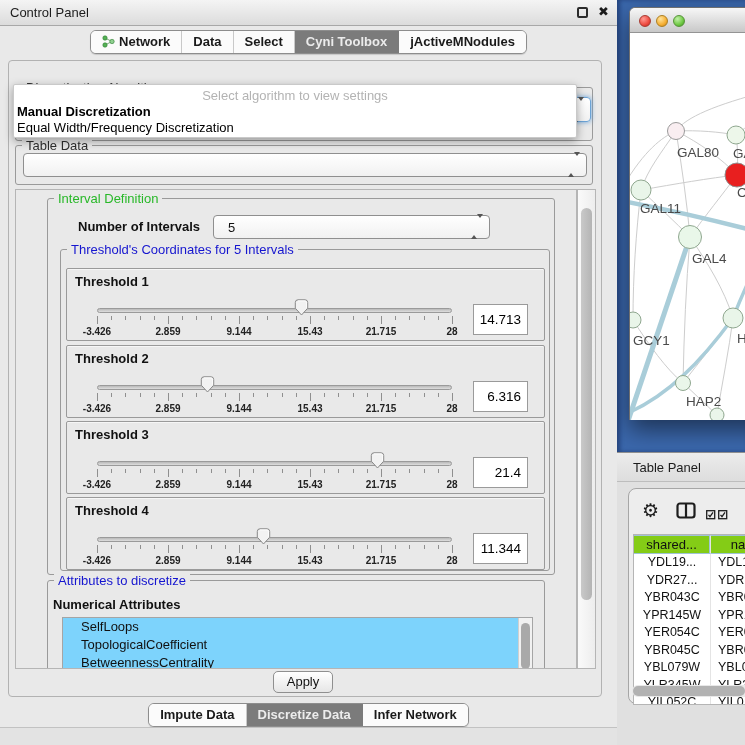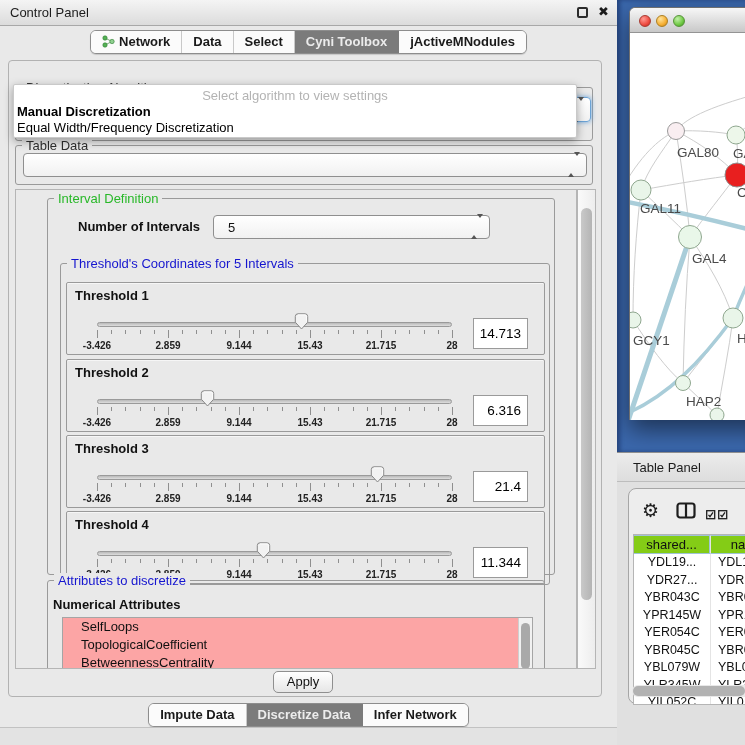--- a/index.html
+++ b/index.html
@@ -67,41 +67,41 @@
   #scroll-viewport { position:absolute; left:6px; top:128px; width:562px; height:480px;
     border:1px solid #b5b5b5; overflow:hidden; background:#e9e9e9; }
   #main-vscroll { position:absolute; left:568px; top:128px; width:19px; height:480px;
     background:linear-gradient(90deg,#fafafa,#ededed); border:1px solid #b5b5b5; }
   #main-vscroll .thumb { position:absolute; left:3px; top:18px; width:11px; height:392px;
     background:linear-gradient(90deg,#c9c9c9,#b4b4b4); border-radius:6px; }
 
   #interval-group { left:31px; top:8px; width:508px; height:377px; }
   #num-intervals-label { position:absolute; left:30px; top:20px; font-size:13px; font-weight:bold; color:#111; }
   #num-intervals-combo { left:165px; top:16px; width:277px; height:24px; }
-  #thresholds-group { left:12px; top:64px; width:490px; height:322px; }
+  #thresholds-group { left:12px; top:50px; width:490px; height:322px; }
 
   .thr-panel { position:absolute; left:5px; width:479px; height:73px; background:#e9e9e9;
     border:1px solid #9a9a9a; border-radius:2px; box-shadow:inset 0 1px 0 #f6f6f6; }
   .thr-title { position:absolute; left:8px; top:5px; font-size:13px; font-weight:bold; color:#111; }
   .thr-track { position:absolute; left:30px; top:39px; width:355px; height:5px;
     background:linear-gradient(#b9b9b9,#dedede); border:1px solid #9a9a9a; border-radius:3px; }
   .thr-handle { position:absolute; top:30px; }
   .thr-ticks { position:absolute; left:30px; top:47px; width:356px; height:10px; }
   .tick { position:absolute; top:0; width:1px; height:4px; background:#8f8f8f; }
   .tick.major { height:8px; }
   .thr-lbls { position:absolute; left:30px; top:57px; width:356px; height:11px; }
   .thr-lbl { position:absolute; transform:translateX(-50%); font-size:10px; font-weight:bold;
     color:#222; white-space:nowrap; }
   .thr-value { position:absolute; left:406px; top:35px; width:55px; height:31px; background:#fff;
     border:1px solid #9a9a9a; font-size:13.5px; color:#000; text-align:right;
     line-height:30px; padding-right:6px; }
 
   #attributes-group { left:31px; top:390px; width:498px; height:100px; }
   #numattr-label { position:absolute; left:5px; top:16px; font-size:13px; font-weight:bold; color:#111; }
-  #attr-list { position:absolute; left:14px; top:36px; width:471px; height:58px; background:#fca5a5;
+  #attr-list { position:absolute; left:14px; top:36px; width:471px; height:58px; background:#7dd3fc;
     border:1px solid #a5a5a5; overflow:hidden; }
   .attr-item { font-size:13px; color:#111; padding-left:18px; line-height:18px; white-space:nowrap; }
   #attr-vscroll { position:absolute; right:0; top:0; width:14px; height:100%;
     background:#f1f1f1; border-left:1px solid #cfcfcf; }
   #attr-vscroll .thumb { position:absolute; left:2px; top:5px; width:9px; height:46px;
     background:#a9a9a9; border-radius:5px; }
 
   #apply-btn { position:absolute; left:264px; top:610px; width:60px; height:22px;
     background:linear-gradient(#ffffff,#e6e6e6); border:1px solid #8f8f8f; border-radius:5px;
     font-size:13px; color:#111; text-align:center; line-height:20px; }

